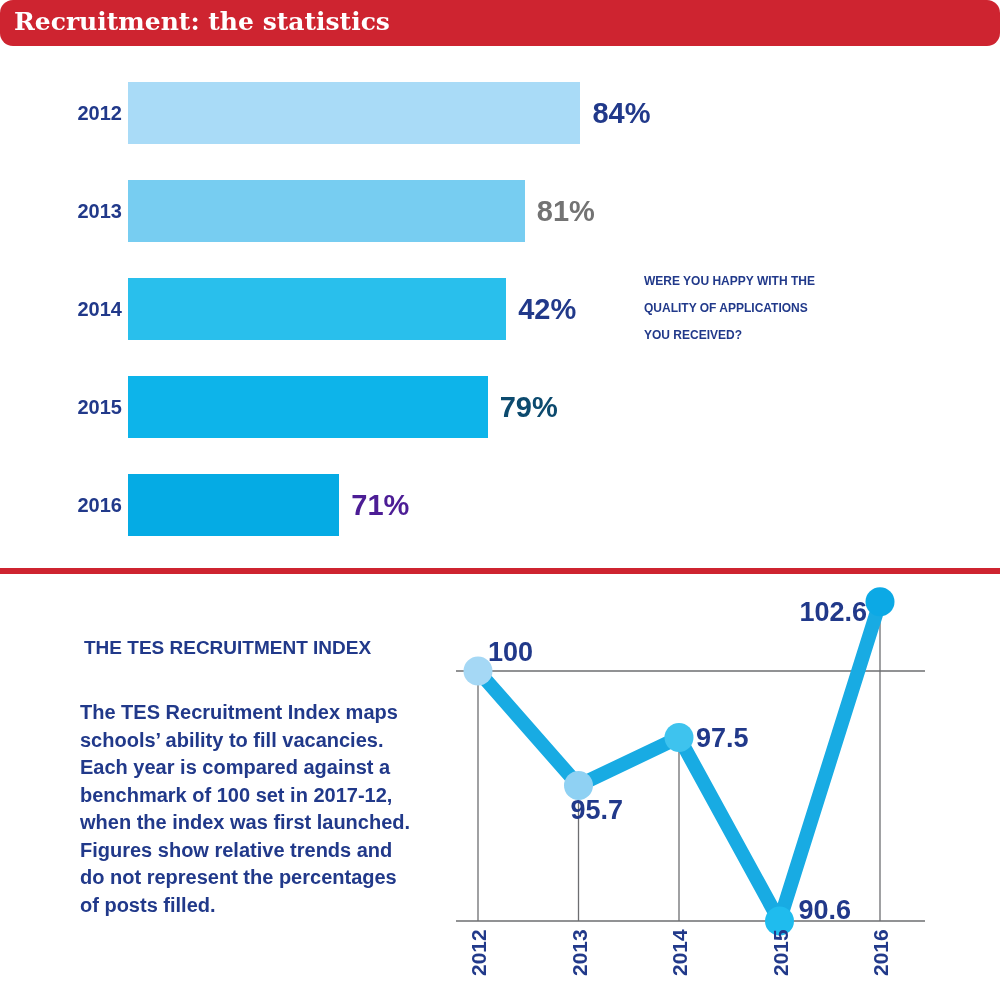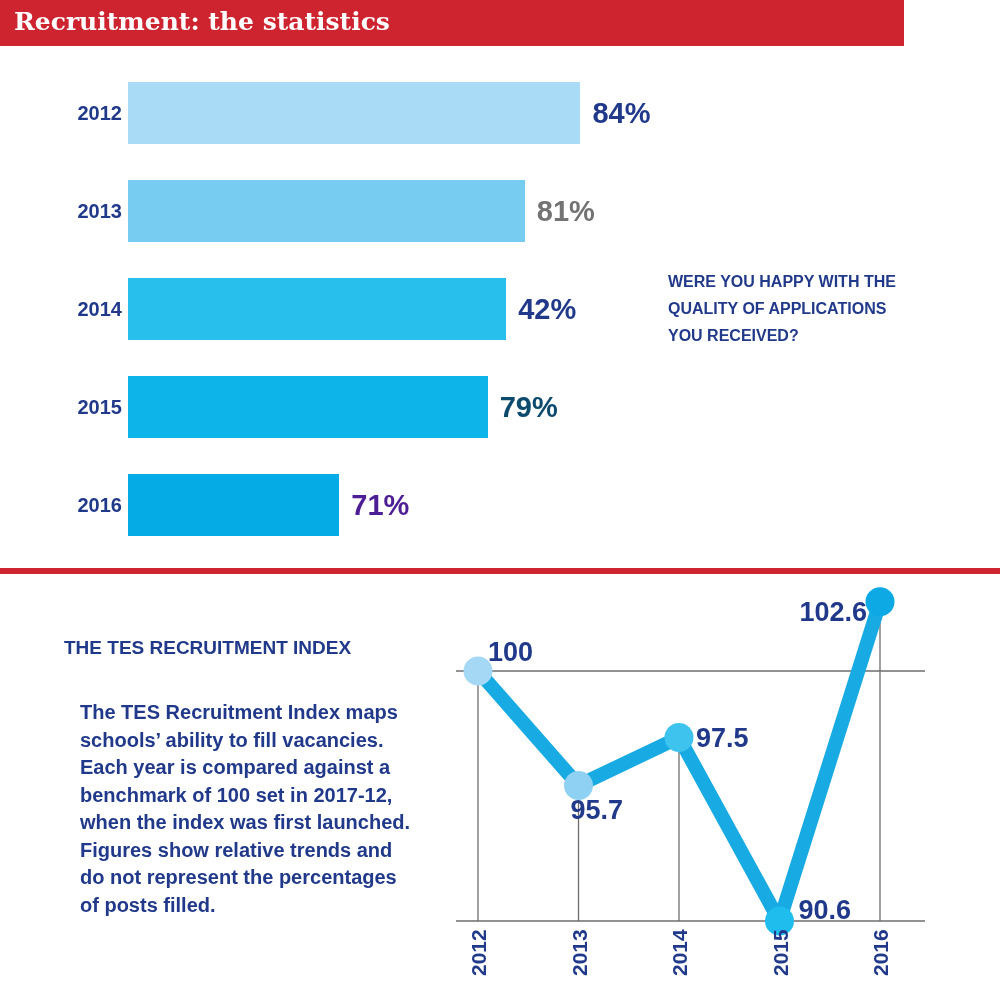--- a/index.html
+++ b/index.html
@@ -1,39 +1,39 @@
 <!DOCTYPE html>
 <html><head>
 <meta charset="utf-8">
 <style>
   html,body{margin:0;padding:0;background:#ffffff;}
   body{width:1000px;height:1000px;position:relative;overflow:hidden;
        font-family:"Liberation Sans",sans-serif;}
   .page{position:absolute;inset:0;}
 
   
-  .header{position:absolute;left:0;top:0;width:904px;height:46px;}
+  .header{position:absolute;left:0;top:0;width:1000px;height:46px;border-radius:13px;}
   .header h1{margin:0;padding:0 0 0 14px;line-height:44px;
     font-family:"DejaVu Serif",serif;font-weight:700;font-size:25px;color:#fff;}
 
   
   .divider{position:absolute;left:0;top:568px;width:1000px;height:6px;}
 
   
   .bar-row{position:absolute;left:0;height:62px;display:flex;align-items:stretch;}
   .bar-year{width:122px;text-align:right;font-weight:700;font-size:20px;
     line-height:62px;}
   .bar{margin-left:6px;height:62px;}
   .bar-pct{margin-left:12px;font-weight:700;font-size:29px;line-height:62px;}
 
-  .question{position:absolute;left:668px;top:268px;width:300px;
-    font-weight:700;font-size:16px;line-height:27px;white-space:pre-line;}
+  .question{position:absolute;left:644px;top:268px;width:300px;
+    font-weight:700;font-size:12px;line-height:27px;white-space:pre-line;}
 
   
-  .index-heading{position:absolute;left:64px;top:637px;
+  .index-heading{position:absolute;left:84px;top:637px;
     font-weight:700;font-size:19px;text-align:center;}
   .index-body{position:absolute;left:80px;top:699px;width:360px;
     font-weight:700;font-size:20px;line-height:27.5px;white-space:pre-line;}
 
   .line-chart-wrap{position:absolute;left:430px;top:575px;width:570px;height:425px;}
   svg text{font-family:"Liberation Sans",sans-serif;}
 </style>
 </head>
 <body>
 

